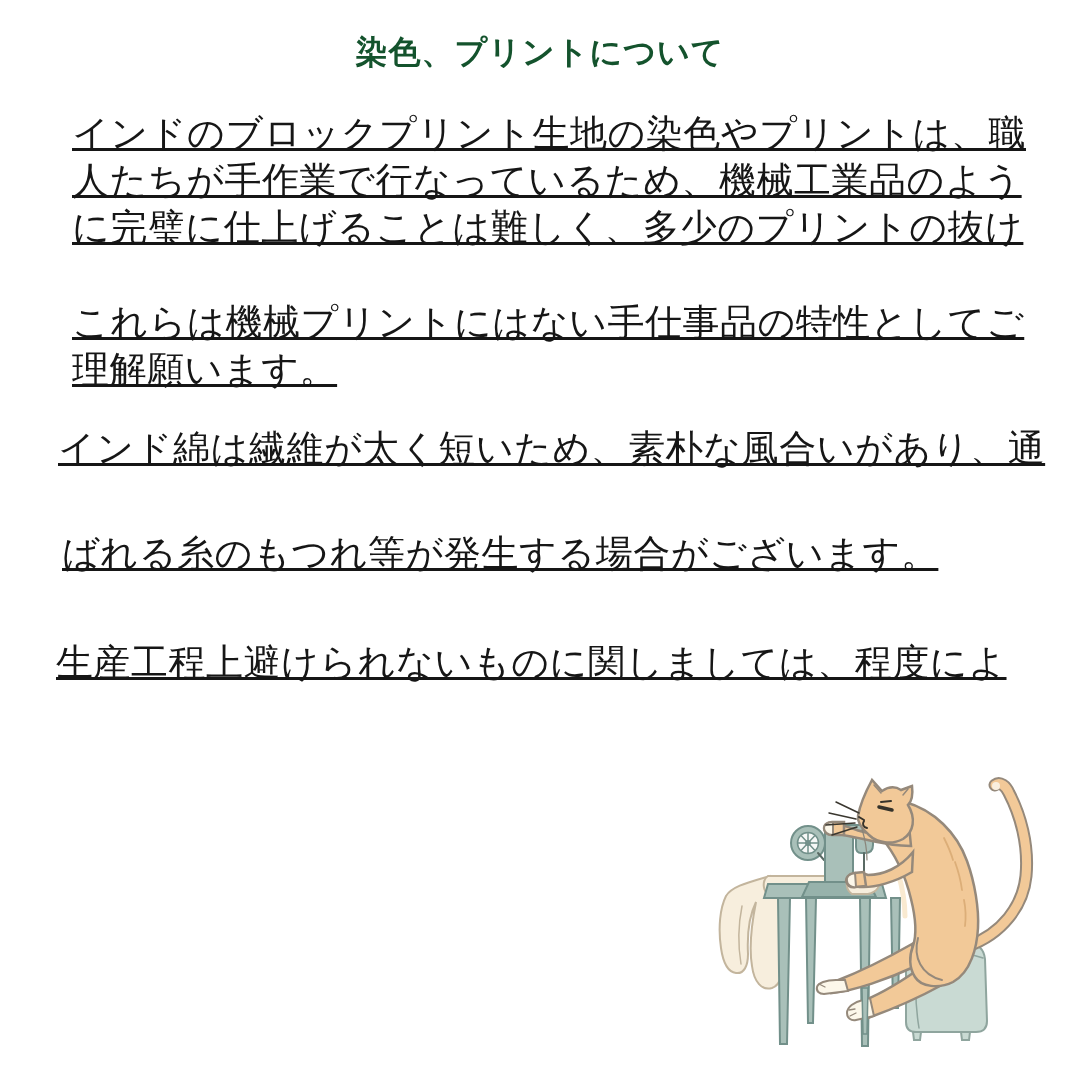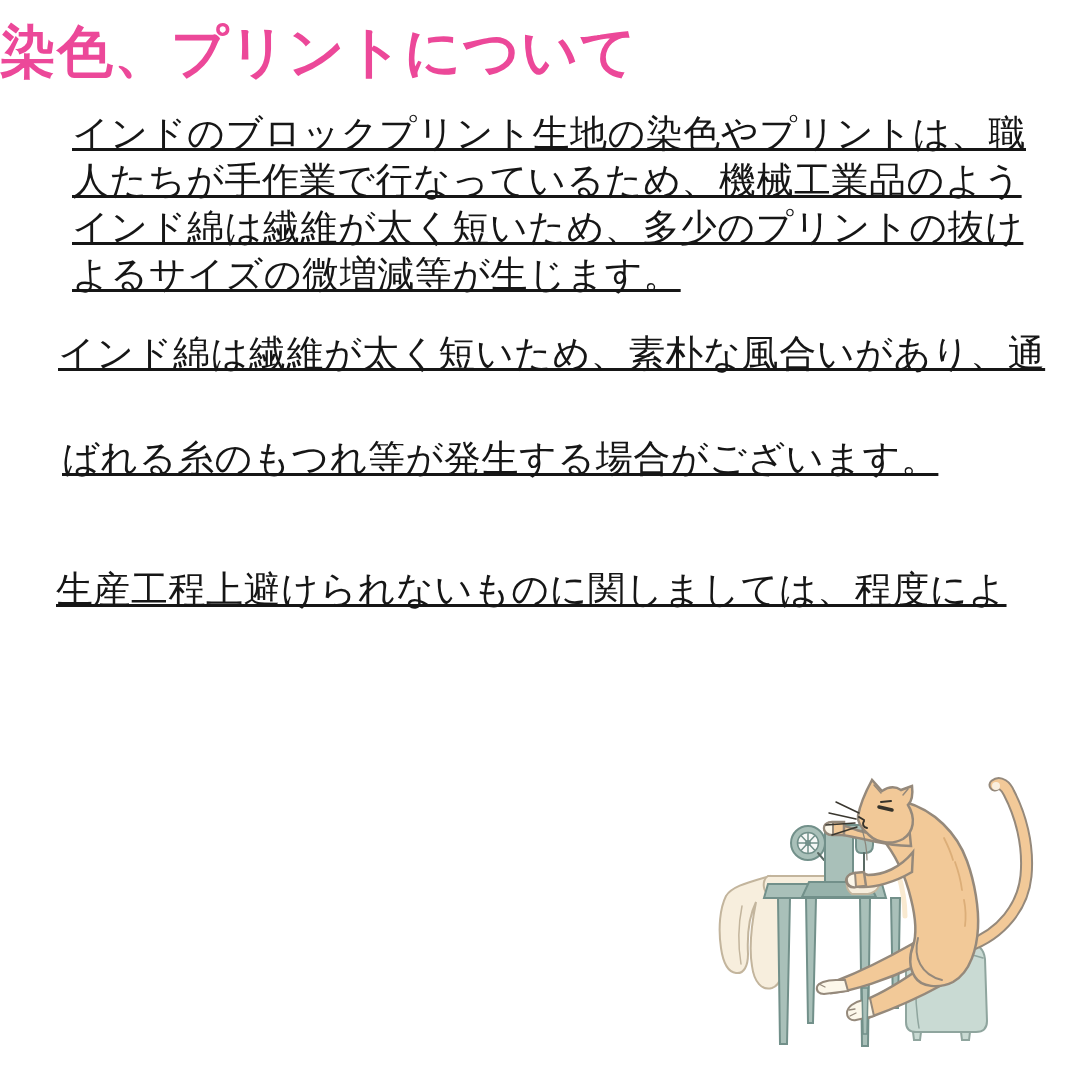--- a/index.html
+++ b/index.html
@@ -10,33 +10,33 @@
     overflow:hidden;
     font-family:"DejaVu Sans",sans-serif;
     color:#161616;
   }
   .illustration{
     position:absolute;left:712px;top:776px;width:368px;height:304px;z-index:0;
   }
   .content{position:relative;z-index:1;}
   .heading{
     font-weight:700;
-    font-size:56px;line-height:52px;
-    text-align:left;
+    font-size:32px;line-height:52px;
+    text-align:center;
     letter-spacing:1px;
-    color:#ec4899;
+    color:#14532d;
   }
   .h1{margin:26px 0 0 0;}
   .h2{margin:30px 0 0 0;}
   .para{margin:0;text-decoration:underline;}
   .p1{margin:32px 0 0 72px;}
   .p2{margin:48px 0 0 72px;}
   .p3{margin:32px 0 0 58px;}
   .p4{margin:58px 0 0 62px;}
-  .p5{margin:84px 0 0 56px;}
+  .p5{margin:62px 0 0 56px;}
   .line{
     font-size:37px;line-height:47px;
     white-space:nowrap;
     letter-spacing:0.5px;
   }
   
   .c-teal{fill:#a9c0b9;stroke:#72908a;stroke-width:2;}
   .c-tealdark{fill:#97b2ab;stroke:#72908a;stroke-width:2;}
   .c-pouf{fill:#c9dad3;stroke:#8fa59e;stroke-width:2;}
   .c-tan{fill:#f2c998;stroke:#95897b;stroke-width:2.5;}
@@ -117,24 +117,27 @@
     <path class="c-teal" style="stroke-width:1.5" d="M150,212 L156,212 L155,258 L151,258 Z"></path>
   </svg>
 
   <div class="content">
 
     <div class="heading h1">染色、プリントについて</div>
 
     <div class="para p1">
       <div class="line">インドのブロックプリント生地の染色やプリントは、職</div>
       <div class="line">人たちが手作業で行なっているため、機械工業品のよう</div>
-      <div class="line">インド綿は繊維が太く短いため、多少のプリントの抜け</div>
-      <div class="line">よるサイズの微増減等が生じます。</div>
+      <div class="line">に完璧に仕上げることは難しく、多少のプリントの抜け</div>
     </div>
 
+    <div class="para p2">
+      <div class="line">これらは機械プリントにはない手仕事品の特性としてご</div>
+      <div class="line">理解願います。</div>
+    </div>
 
 
     <div class="para p3">
       <div class="line">インド綿は繊維が太く短いため、素朴な風合いがあり、通</div>
     </div>
 
     <div class="para p4">
       <div class="line">ばれる糸のもつれ等が発生する場合がございます。</div>
     </div>
 

